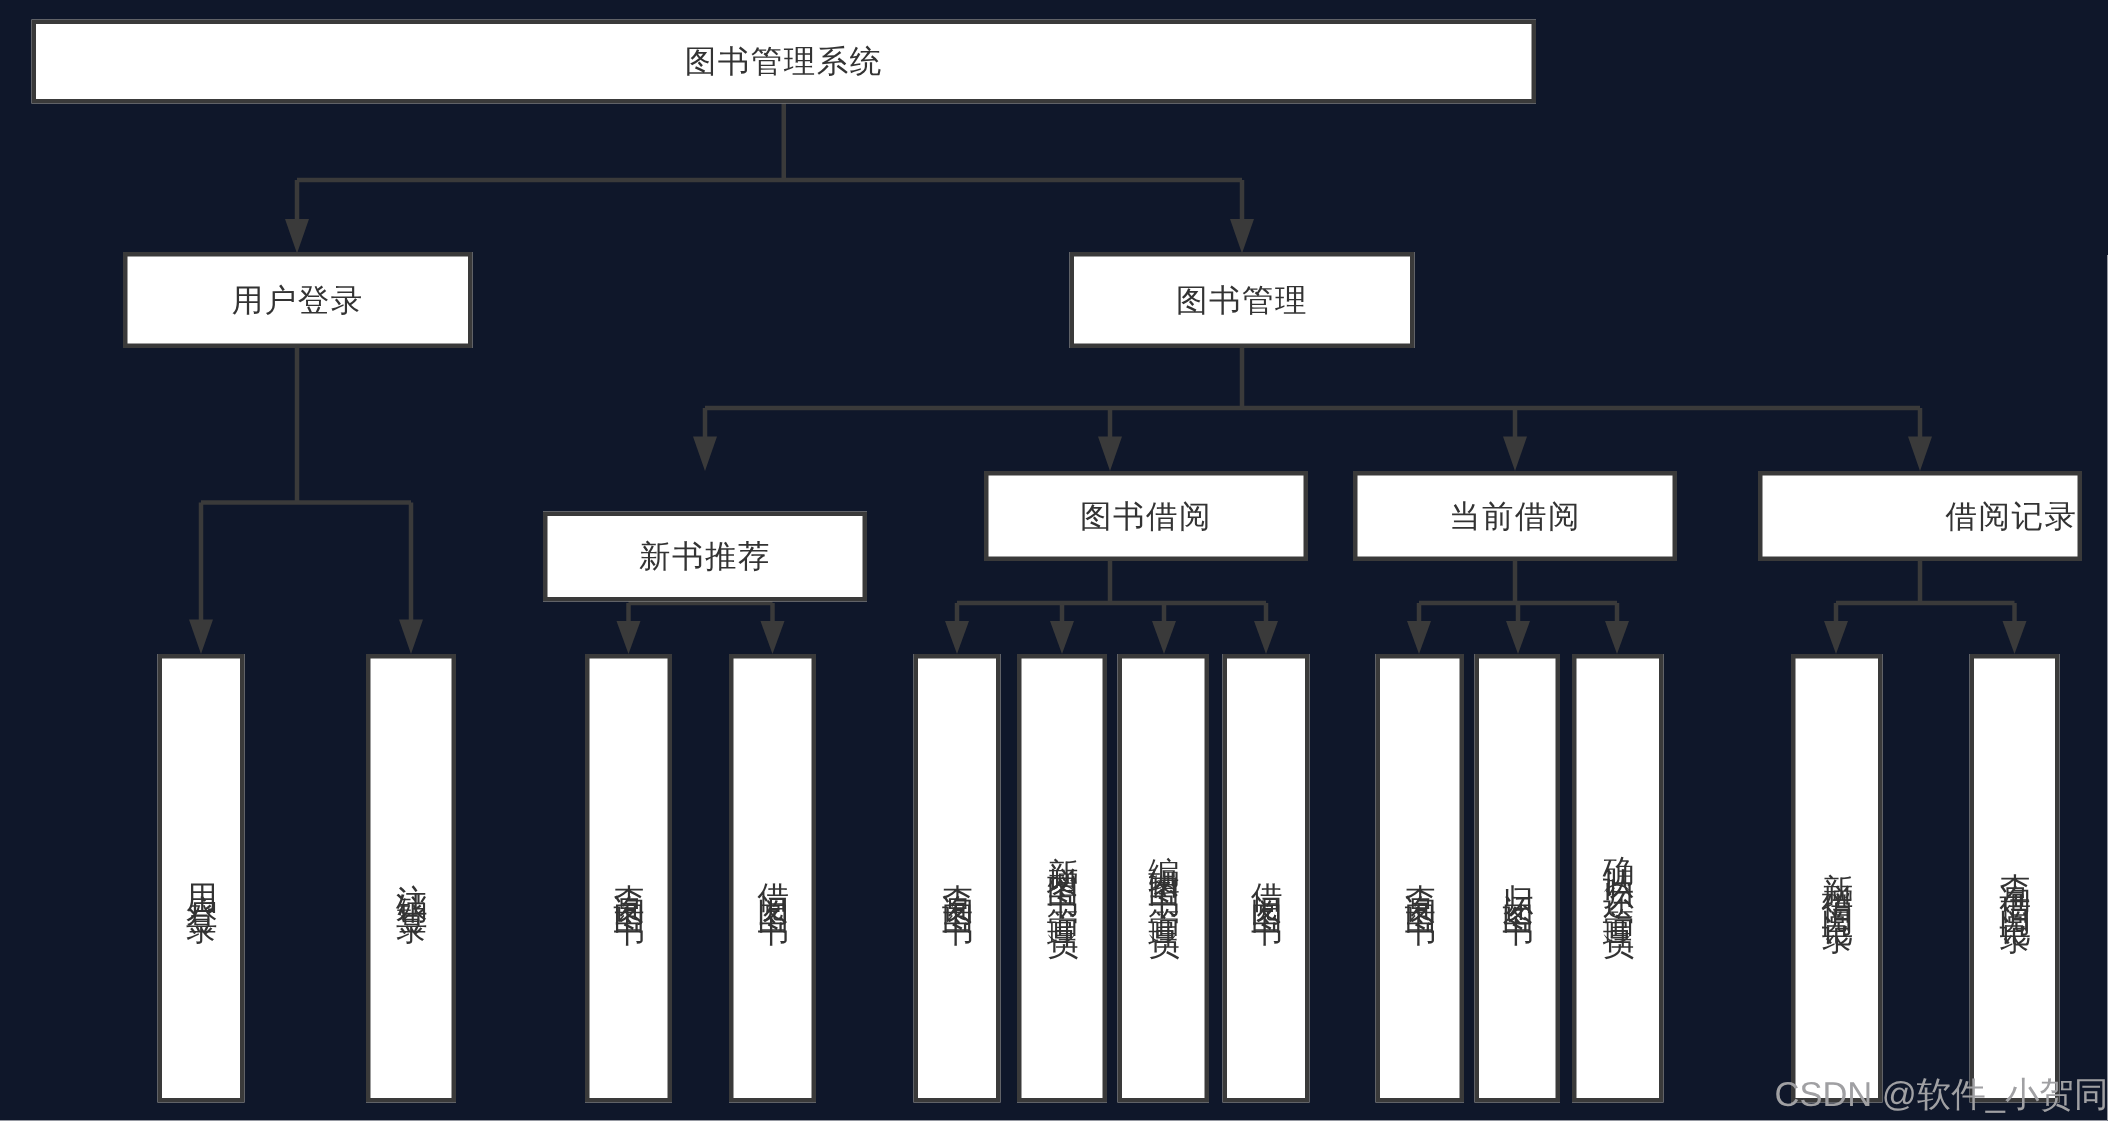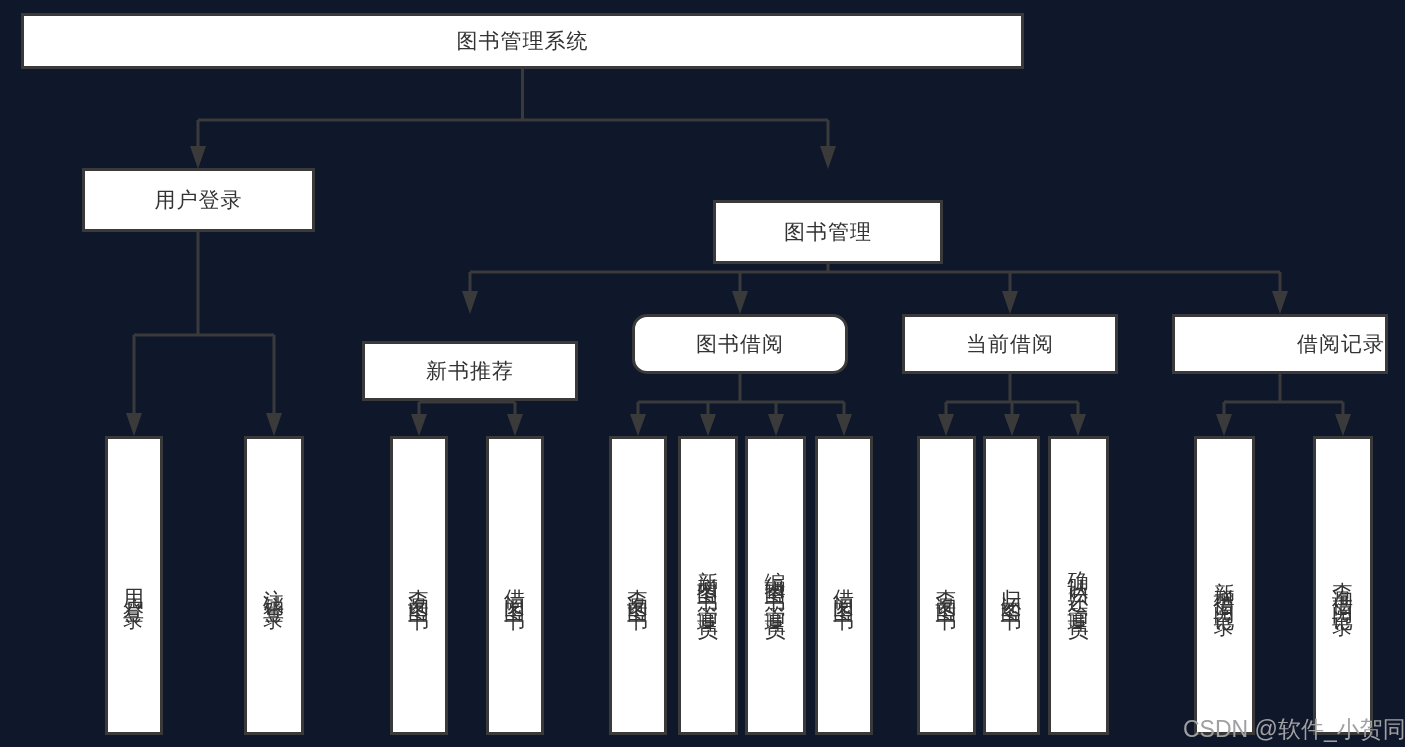--- a/index.html
+++ b/index.html
@@ -40,24 +40,24 @@
   .box .vlabel {
     writing-mode: vertical-lr;
     line-height: 1;
     letter-spacing: 7px;
     white-space: nowrap;
   }
   
   .n-root   { left: 21px;   top: 13px;  width: 1003px; height: 56px; }
   
   .n-login  { left: 82px;   top: 168px; width: 233px;  height: 64px; }
-  .n-mgmt   { left: 713px;  top: 168px; width: 230px;  height: 64px; margin-top: 32px; }
+  .n-mgmt   { left: 713px;  top: 168px; width: 230px;  height: 64px; }
   
   .n-nbr    { left: 362px;  top: 314px; width: 216px;  height: 60px; margin-top: 27px; }
-  .n-bb     { left: 632px;  top: 314px; width: 216px;  height: 60px; border-radius: 15px; }
+  .n-bb     { left: 656px;  top: 314px; width: 216px;  height: 60px; }
   .n-cb     { left: 902px;  top: 314px; width: 216px;  height: 60px; }
   .n-br     { left: 1172px; top: 314px; width: 216px;  height: 60px; justify-content: flex-end; }
   
   .leaf     { top: 436px; height: 299px; }
   .l-1  { left: 105px;  width: 58px; }
   .l-2  { left: 244px;  width: 60px; }
   .l-3  { left: 390px;  width: 58px; }
   .l-4  { left: 486px;  width: 58px; }
   .l-5  { left: 609px;  width: 58px; }
   .l-6  { left: 678px;  width: 60px; }

